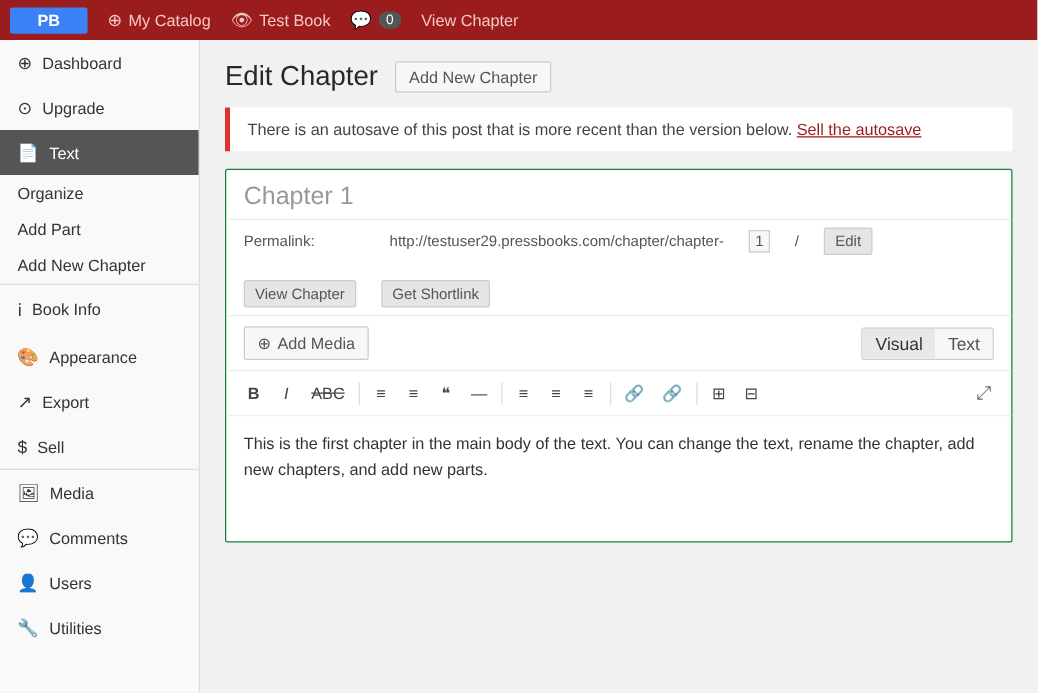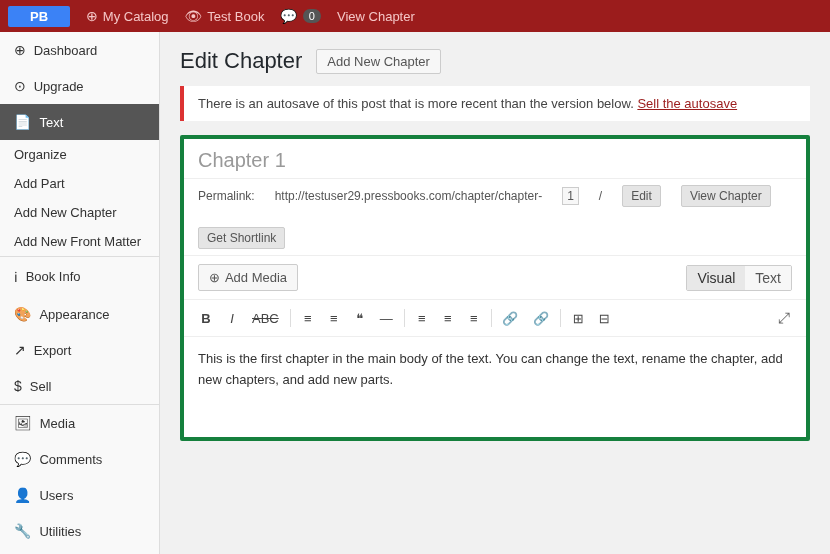--- a/index.html
+++ b/index.html
@@ -110,21 +110,21 @@
       padding: 10px 14px;
       margin-bottom: 14px;
       font-size: 13px;
       color: #444;
     }
     .autosave-link { color: #9b1c1c; text-decoration: underline; cursor: pointer; }
 
     
     .editor-box {
       background: white;
-      border: 4px solid #15803d;
+      border: 1px solid #15803d;
       border-radius: 2px;
     }
     .chapter-title-bar {
       padding: 10px 14px 6px;
       border-bottom: 1px solid #eee;
     }
     .chapter-title-input {
       font-size: 20px;
       color: #999;
       border: none;
@@ -135,21 +135,21 @@
     .permalink-bar {
       padding: 6px 14px;
       border-bottom: 1px solid #eee;
       display: flex;
       align-items: center;
       gap: 20px;
       font-size: 12px;
       color: #555;
       flex-wrap: wrap;
     }
-    .permalink-url { color: #555; }
+    .permalink-url { color: #555; margin-left: 40px; }
     .permalink-id { background: #f7f7f7; border: 1px solid #ccc; padding: 1px 4px; }
     .btn-small {
       background: #e5e5e5;
       border: 1px solid #ccc;
       color: #555;
       padding: 3px 8px;
       font-size: 12px;
       cursor: pointer;
       border-radius: 2px;
     }
@@ -268,21 +268,20 @@
       <span class="sidebar-item-icon">⊙</span>
       <span>Upgrade</span>
     </div>
     <div class="sidebar-item active">
       <span class="sidebar-item-icon">📄</span>
       <span>Text</span>
     </div>
     <div class="sidebar-sub-item">Organize</div>
     <div class="sidebar-sub-item">Add Part</div>
     <div class="sidebar-sub-item">Add New Chapter</div>
-    <div class="sidebar-sub-item">Add New Front Matter</div>
     <hr class="sidebar-divider">
     <div class="sidebar-item">
       <span class="sidebar-item-icon">ℹ</span>
       <span>Book Info</span>
     </div>
     <div class="sidebar-item">
       <span class="sidebar-item-icon">🎨</span>
       <span>Appearance</span>
     </div>
     <div class="sidebar-item">

